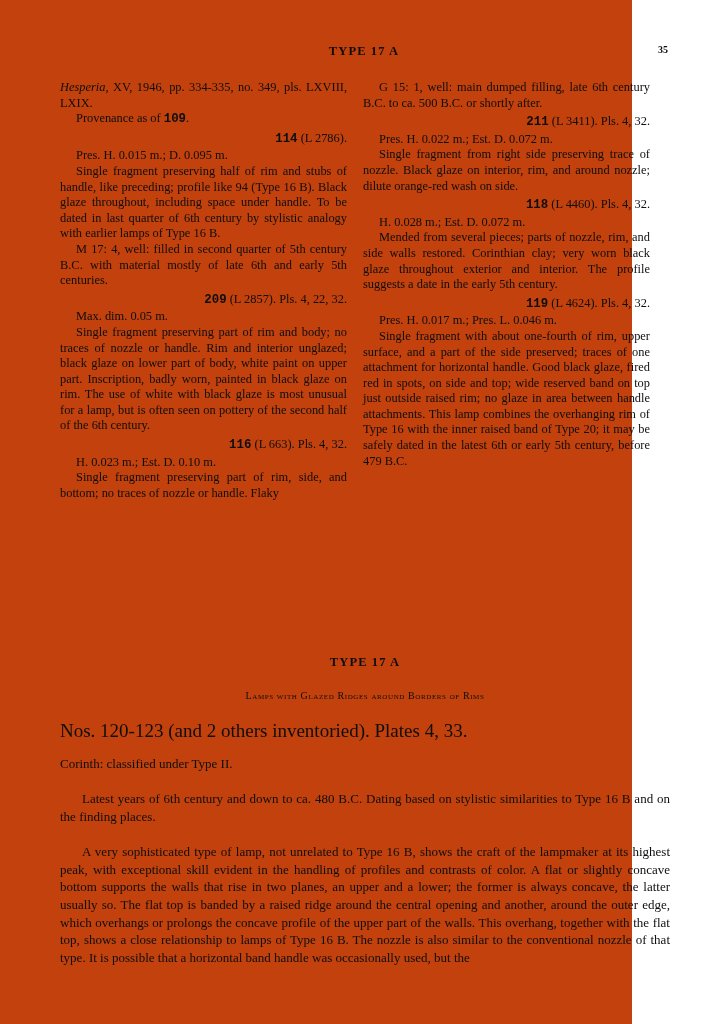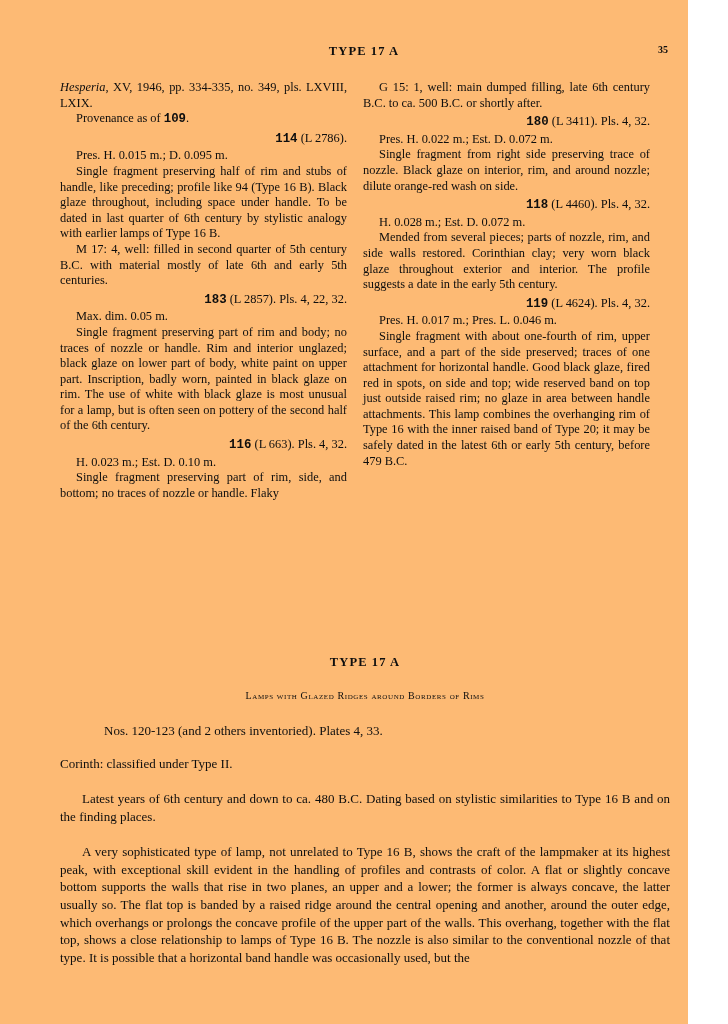--- a/index.html
+++ b/index.html
@@ -11,23 +11,23 @@
     width: 728px;
     height: 1024px;
     font-family: "Liberation Serif", serif;
     color: #0e0e0e;
     position: relative;
     overflow: hidden;
   }
   .page {
     position: absolute;
     left: 0; top: 0;
-    width: 688px;
+    width: 632px;
     height: 1024px;
-    background: #fdba74;
+    background: #c2410c;
   }
   
   .runhead {
     position: absolute;
     top: 44px;
     left: 60px;
     width: 608px;
     height: 16px;
   }
   .runhead .title {
@@ -93,24 +93,23 @@
   .section h3 {
     margin: 20px 0 0 0;
     text-align: center;
     font-weight: normal;
     font-size: 10px;
     font-variant: small-caps;
     letter-spacing: 0.6px;
   }
   .section .lead {
     margin-top: 22px;
-    font-size: 13px;
+    font-size: 19px;
     line-height: 16.5px;
     text-align: left;
-    margin-left: 44px;
   }
   .section .lead2 {
     margin-top: 16px;
     font-size: 13px;
     line-height: 16.5px;
     text-align: left;
   }
   .section .para {
     margin-top: 18px;
     font-size: 13px;
@@ -134,35 +133,35 @@
     <div class="col">
       <p><i>Hesperia</i><span>, XV, 1946, pp. 334-335, no. 349, pls. LXVIII, LXIX.</span></p>
       <p class="ind"><span>Provenance as of </span><b>109</b><span>.</span></p>
 
       <p class="entry-head"><b>114</b>
         <span>(L 2786)</span><span>.</span></p>
       <p class="ind">Pres. H. 0.015 m.; D. 0.095 m.</p>
       <p class="ind">Single fragment preserving half of rim and stubs of handle, like preceding; profile like 94 (Type 16 B). Black glaze throughout, including space under handle. To be dated in last quarter of 6th century by stylistic analogy with earlier lamps of Type 16 B.</p>
       <p class="ind">M 17: 4, well: filled in second quarter of 5th century B.C. with material mostly of late 6th and early 5th centuries.</p>
 
-      <p class="entry-head"><b>183</b>
+      <p class="entry-head"><b>209</b>
         <span>(L 2857)</span><span>. Pls. 4, 22, 32.</span></p>
       <p class="ind">Max. dim. 0.05 m.</p>
       <p class="ind">Single fragment preserving part of rim and body; no traces of nozzle or handle. Rim and interior unglazed; black glaze on lower part of body, white paint on upper part. Inscription, badly worn, painted in black glaze on rim. The use of white with black glaze is most unusual for a lamp, but is often seen on pottery of the second half of the 6th century.</p>
 
       <p class="entry-head"><b>116</b>
         <span>(L 663)</span><span>. Pls. 4, 32.</span></p>
       <p class="ind">H. 0.023 m.; Est. D. 0.10 m.</p>
       <p class="ind">Single fragment preserving part of rim, side, and bottom; no traces of nozzle or handle. Flaky</p>
     </div>
 
     <div class="col">
       <p class="ind">G 15: 1, well:  main dumped filling, late 6th century B.C. to ca. 500 B.C. or shortly after.</p>
 
-      <p class="entry-head"><b>180</b>
+      <p class="entry-head"><b>211</b>
         <span>(L 3411)</span><span>. Pls. 4, 32.</span></p>
       <p class="ind">Pres. H. 0.022 m.; Est. D. 0.072 m.</p>
       <p class="ind">Single fragment from right side preserving trace of nozzle. Black glaze on interior, rim, and around nozzle; dilute orange-red wash on side.</p>
 
       <p class="entry-head"><b>118</b>
         <span>(L 4460)</span><span>. Pls. 4, 32.</span></p>
       <p class="ind">H. 0.028 m.; Est. D. 0.072 m.</p>
       <p class="ind">Mended from several pieces; parts of nozzle, rim, and side walls restored. Corinthian clay; very worn black glaze throughout exterior and interior. The profile suggests a date in the early 5th century.</p>
 
       <p class="entry-head"><b>119</b>

